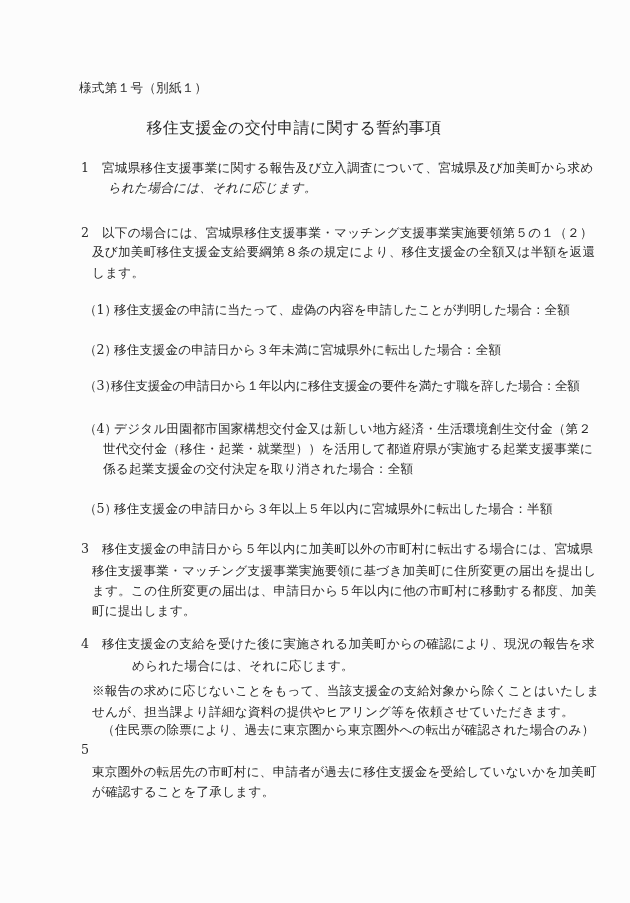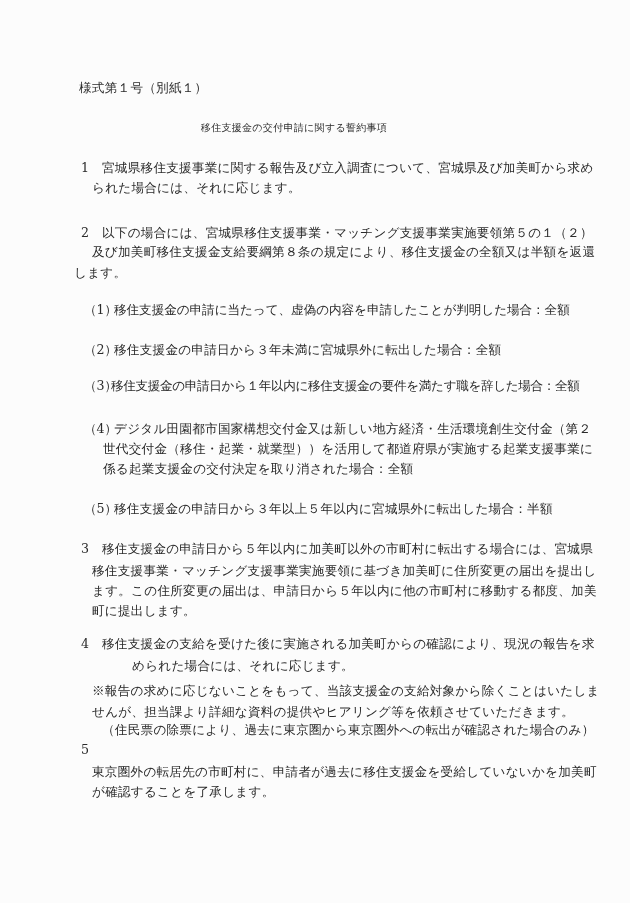--- a/index.html
+++ b/index.html
@@ -32,47 +32,47 @@
       white-space: nowrap;
       font-size: 12.6px;
       line-height: 16px;
     }
     .title {
       position: absolute;
       left: 0;
       width: 588px;
       text-align: center;
       top: 120px;
-      font-size: 10px;
+      font-size: 16px;
       line-height: 16px;
       letter-spacing: 0.3px;
     }
     .condensed { letter-spacing: -0.35px; }
     .tight { letter-spacing: -0.05px; }
   </style>
 </head>
 <body>
 
 <div class="page">
 
   <div class="line" style="left:79px; top:80px;">様式第１号（別紙１）</div>
 
   <div class="title">移住支援金の交付申請に関する誓約事項</div>
 
   <div>
     <span class="num" style="left:81px; top:160px;">1</span>
     <div class="line" style="left:102px; top:160px;">宮城県移住支援事業に関する報告及び立入調査について、宮城県及び加美町から求め</div>
-    <div class="line" style="left:92px; top:180px;">られた場合には、それに応じます。</div>
+    <div class="line" style="left:108px; top:180px;font-style:italic;">られた場合には、それに応じます。</div>
   </div>
 
   <div>
     <span class="num" style="left:81px; top:225px;">2</span>
     <div class="line" style="left:102px; top:225px;">以下の場合には、宮城県移住支援事業・マッチング支援事業実施要領第５の１（２）</div>
     <div class="line" style="left:92px; top:245px;font-family:Liberation Mono, monospace;">及び加美町移住支援金支給要綱第８条の規定により、移住支援金の全額又は半額を返還</div>
-    <div class="line" style="left:74px; top:265px;">します。</div>
+    <div class="line" style="left:92px; top:265px;">します。</div>
 
     <div>
       <span class="num" style="left:84px; top:302px;">（1）</span>
       <div class="line tight" style="left:114px; top:302px;">移住支援金の申請に当たって、虚偽の内容を申請したことが判明した場合：全額</div>
     </div>
 
     <div>
       <span class="num" style="left:84px; top:342px;">（2）</span>
       <div class="line" style="left:114px; top:342px;">移住支援金の申請日から３年未満に宮城県外に転出した場合：全額</div>
     </div>

